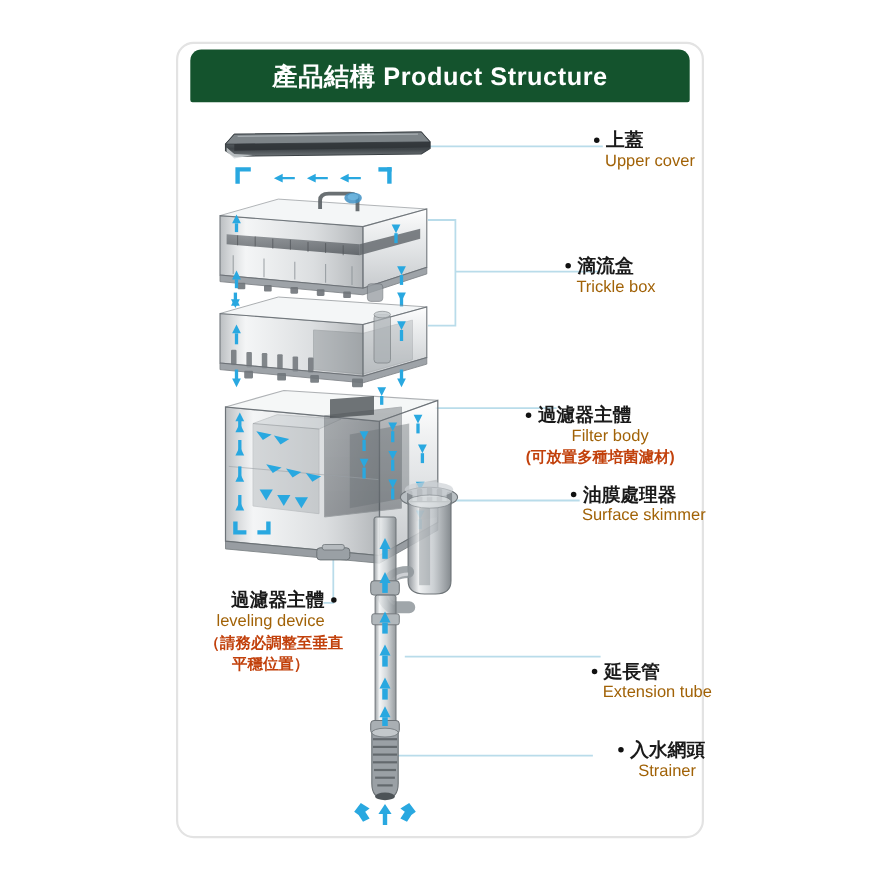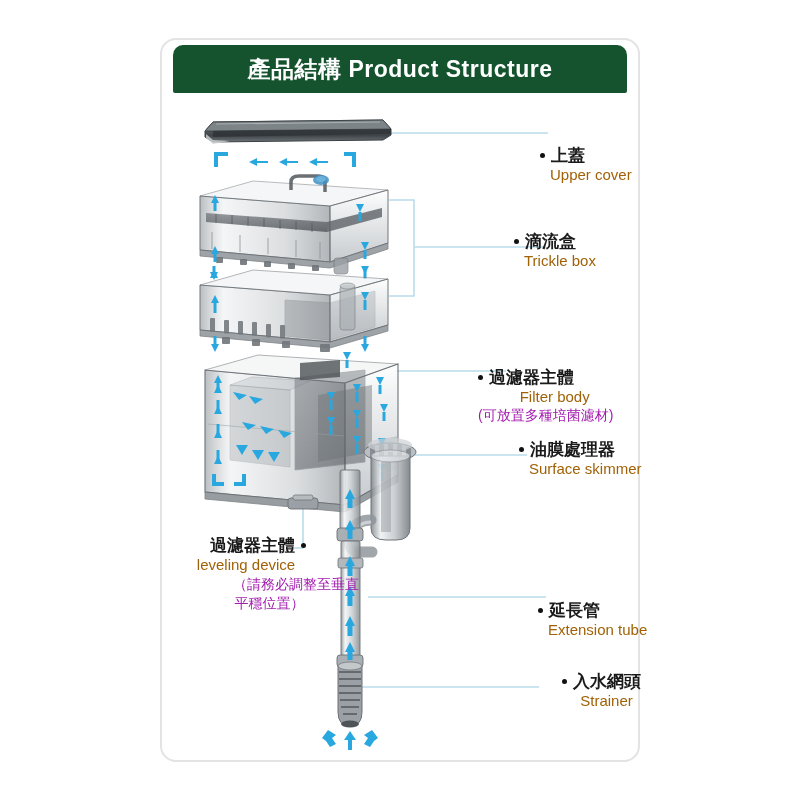--- a/index.html
+++ b/index.html
@@ -70,22 +70,22 @@
     white-space: nowrap;
   }
   .callout .en {
     font-size: 15px;
     color: #a16207;
     line-height: 1.2;
     white-space: nowrap;
   }
   .callout .note {
     font-size: 14px;
-    font-weight: normal;
-    color: #a21caf;
+    font-weight: bold;
+    color: #c2410c;
     line-height: 1.25;
     white-space: nowrap;
   }
   .right-callout { text-align: left; }
   .right-callout .en { text-align: center; }
   .left-callout { text-align: right; }
   .dot {
     display: inline-block;
     width: 5px;
     height: 5px;
@@ -99,33 +99,33 @@
     display: inline-block;
     width: 5px;
     height: 5px;
     border-radius: 50%;
     background: #111111;
     vertical-align: middle;
     margin-left: 6px;
     margin-bottom: 3px;
   }
   
-  #co-upper      { left: 540px; top: 118px; margin-top: 28px; }
+  #co-upper      { left: 540px; top: 118px; }
   #co-trickle    { left: 514px; top: 232px; }
   #co-filter     { left: 478px; top: 356px; margin-top: 12px; }
   #co-skimmer    { left: 519px; top: 440px; }
   #co-extension  { left: 538px; top: 582px; margin-top: 19px; }
   #co-strainer   { left: 562px; top: 672px; }
   #co-leveling   { left: 186px; top: 536px; width: 120px; }
   #co-filter .en   { text-align: center; padding-left: 18px; }
   #co-filter .note { text-align: center; padding-left: 0px; margin-top: 1px;}
   #co-upper .en, #co-trickle .en, #co-skimmer .en,
   #co-extension .en, #co-strainer .en { text-align: center; padding-left: 10px; }
   #co-leveling .en { text-align: center; }
-  #co-leveling .note { text-align: center; margin-top: 2px; margin-left: 47px; }
+  #co-leveling .note { text-align: center; margin-top: 2px; }
 </style>
 </head>
 <body>
 
 <div id="root">
 
   <div class="card"></div>
 
   <div class="header">
     <div class="header-title">產品結構 Product Structure</div>

